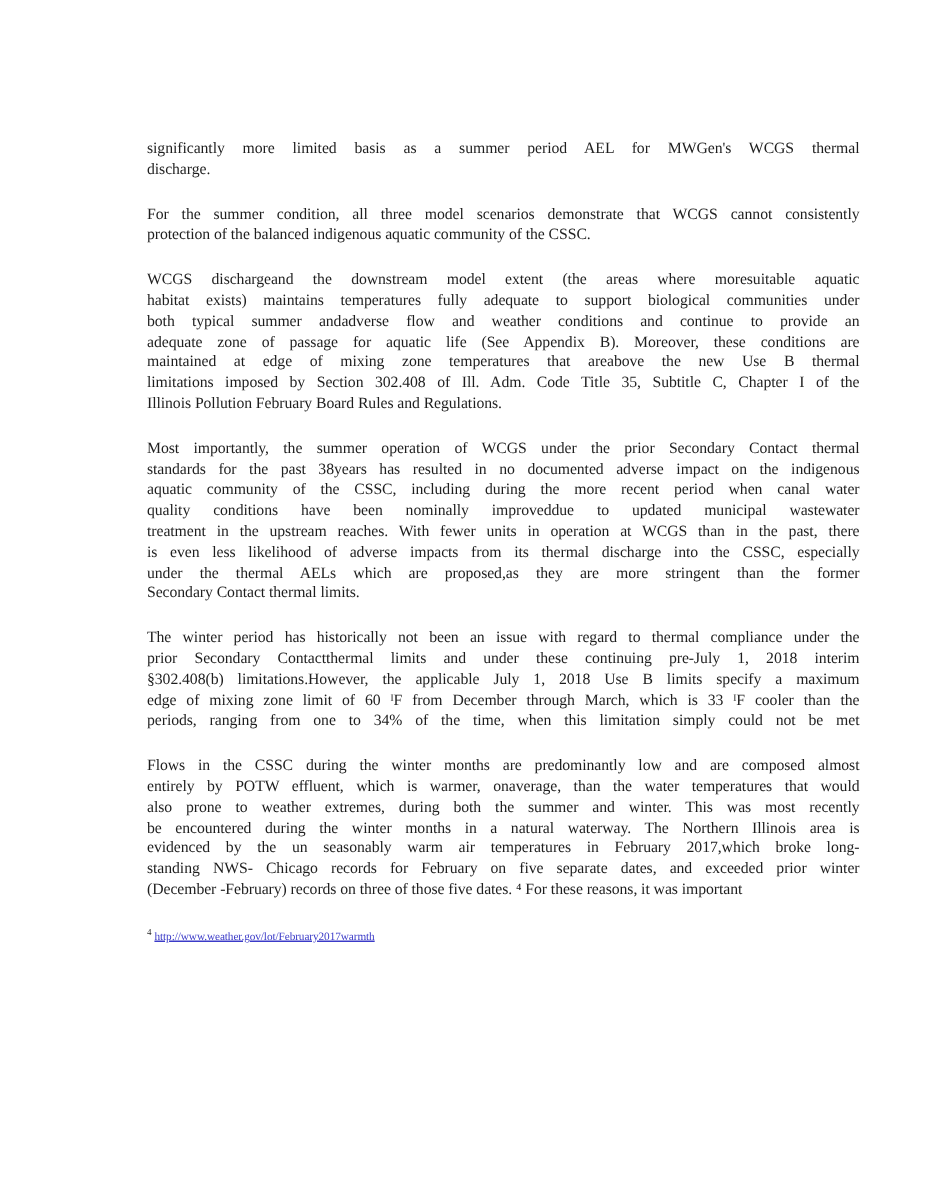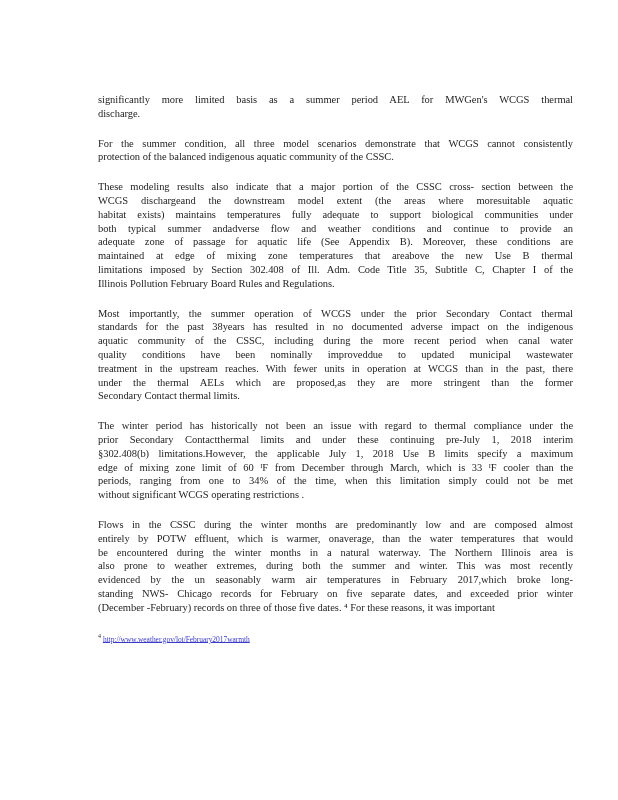--- a/index.html
+++ b/index.html
@@ -62,51 +62,50 @@
 
     <div class="para">
         <div class="line">significantly more limited basis as a summer period AEL for MWGen's WCGS thermal</div>
         <div class="line last">discharge.</div>
       </div>
       <div class="para">
         <div class="line">For the summer condition, all three model scenarios demonstrate that WCGS cannot consistently</div>
         <div class="line last">protection of the balanced indigenous aquatic community of the CSSC.</div>
       </div>
       <div class="para">
-        <div class="line">These modeling results also indicate that a major portion of the CSSC cross- section between the</div>
         <div class="line">WCGS dischargeand the downstream model extent (the areas where moresuitable aquatic</div>
         <div class="line">habitat exists) maintains temperatures fully adequate to support biological communities under</div>
         <div class="line">both typical summer andadverse flow and weather conditions and continue to provide an</div>
         <div class="line">adequate zone of passage for aquatic life (See Appendix B). Moreover, these conditions are</div>
         <div class="line">maintained at edge of mixing zone temperatures that areabove the new Use B thermal</div>
         <div class="line">limitations imposed by Section 302.408 of Ill. Adm. Code Title 35, Subtitle C, Chapter I of the</div>
         <div class="line last">Illinois Pollution February Board Rules and Regulations.</div>
       </div>
       <div class="para">
         <div class="line">Most importantly, the summer operation of WCGS under the prior Secondary Contact thermal</div>
         <div class="line">standards for the past 38years has resulted in no documented adverse impact on the indigenous</div>
         <div class="line">aquatic community of the CSSC, including during the more recent period when canal water</div>
         <div class="line">quality conditions have been nominally improveddue to updated municipal wastewater</div>
         <div class="line">treatment in the upstream reaches. With fewer units in operation at WCGS than in the past, there</div>
+        <div class="line">is even less likelihood of adverse impacts from its thermal discharge into the CSSC, especially</div>
         <div class="line">under the thermal AELs which are proposed,as they are more stringent than the former</div>
         <div class="line last">Secondary Contact thermal limits.</div>
       </div>
       <div class="para">
         <div class="line">The winter period has historically not been an issue with regard to thermal compliance under the</div>
         <div class="line">prior Secondary Contactthermal limits and under these continuing pre-July 1, 2018 interim</div>
         <div class="line">§302.408(b) limitations.However, the applicable July 1, 2018 Use B limits specify a maximum</div>
         <div class="line">edge of mixing zone limit of 60 ᴵF from December through March, which is 33 ᴵF cooler than the</div>
         <div class="line">periods, ranging from one to 34% of the time, when this limitation simply could not be met</div>
-        <div class="line last">without significant WCGS operating restrictions .</div>
       </div>
       <div class="para">
         <div class="line">Flows in the CSSC during the winter months are predominantly low and are composed almost</div>
         <div class="line">entirely by POTW effluent, which is warmer, onaverage, than the water temperatures that would</div>
+        <div class="line">also prone to weather extremes, during both the summer and winter. This was most recently</div>
         <div class="line">be encountered during the winter months in a natural waterway. The Northern Illinois area is</div>
-        <div class="line">also prone to weather extremes, during both the summer and winter. This was most recently</div>
         <div class="line">evidenced by the un seasonably warm air temperatures in February 2017,which broke long-</div>
         <div class="line">standing NWS- Chicago records for February on five separate dates, and exceeded prior winter</div>
         <div class="line last">(December -February) records on three of those five dates. ⁴ For these reasons, it was important</div>
       </div>
       <div class="footnote">
       <sup class="fn-marker">4</sup><a class="fn-link">http://www.weather.gov/lot/February2017warmth</a>
     </div>
   </div>
 </div>
 

